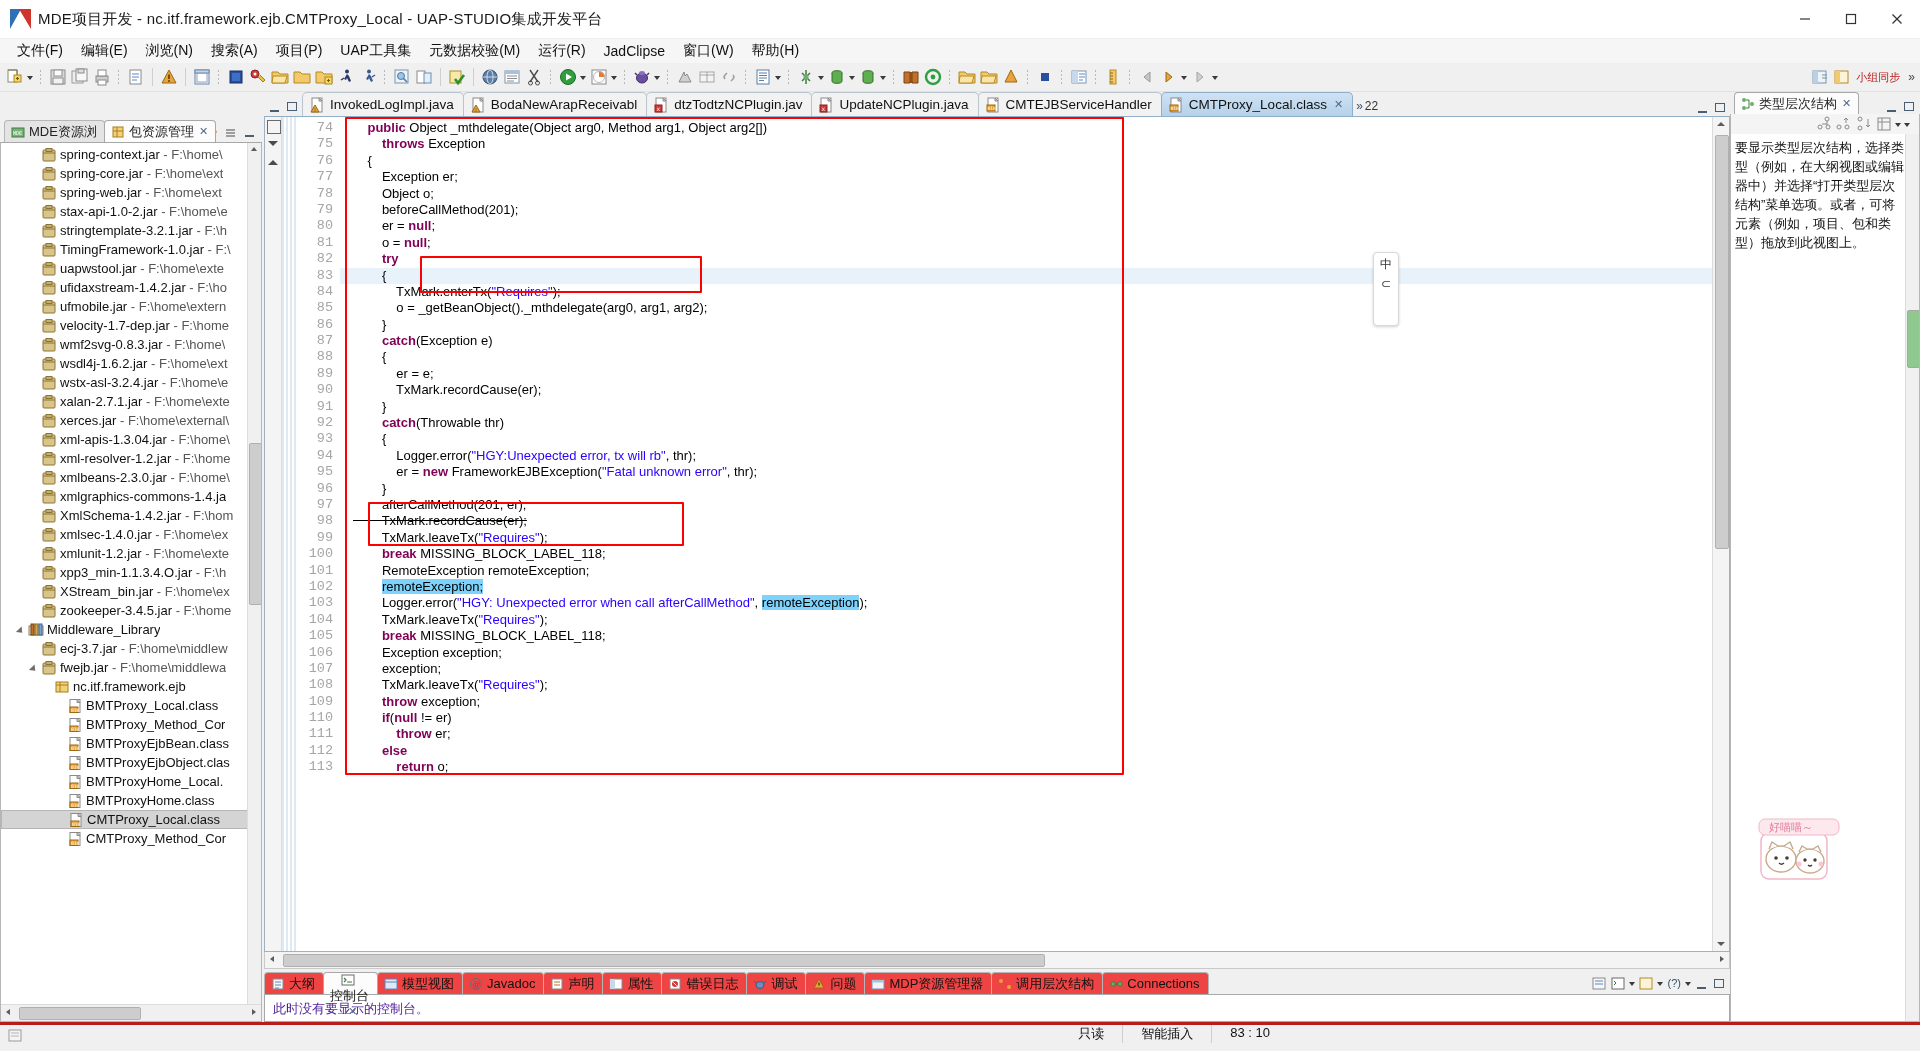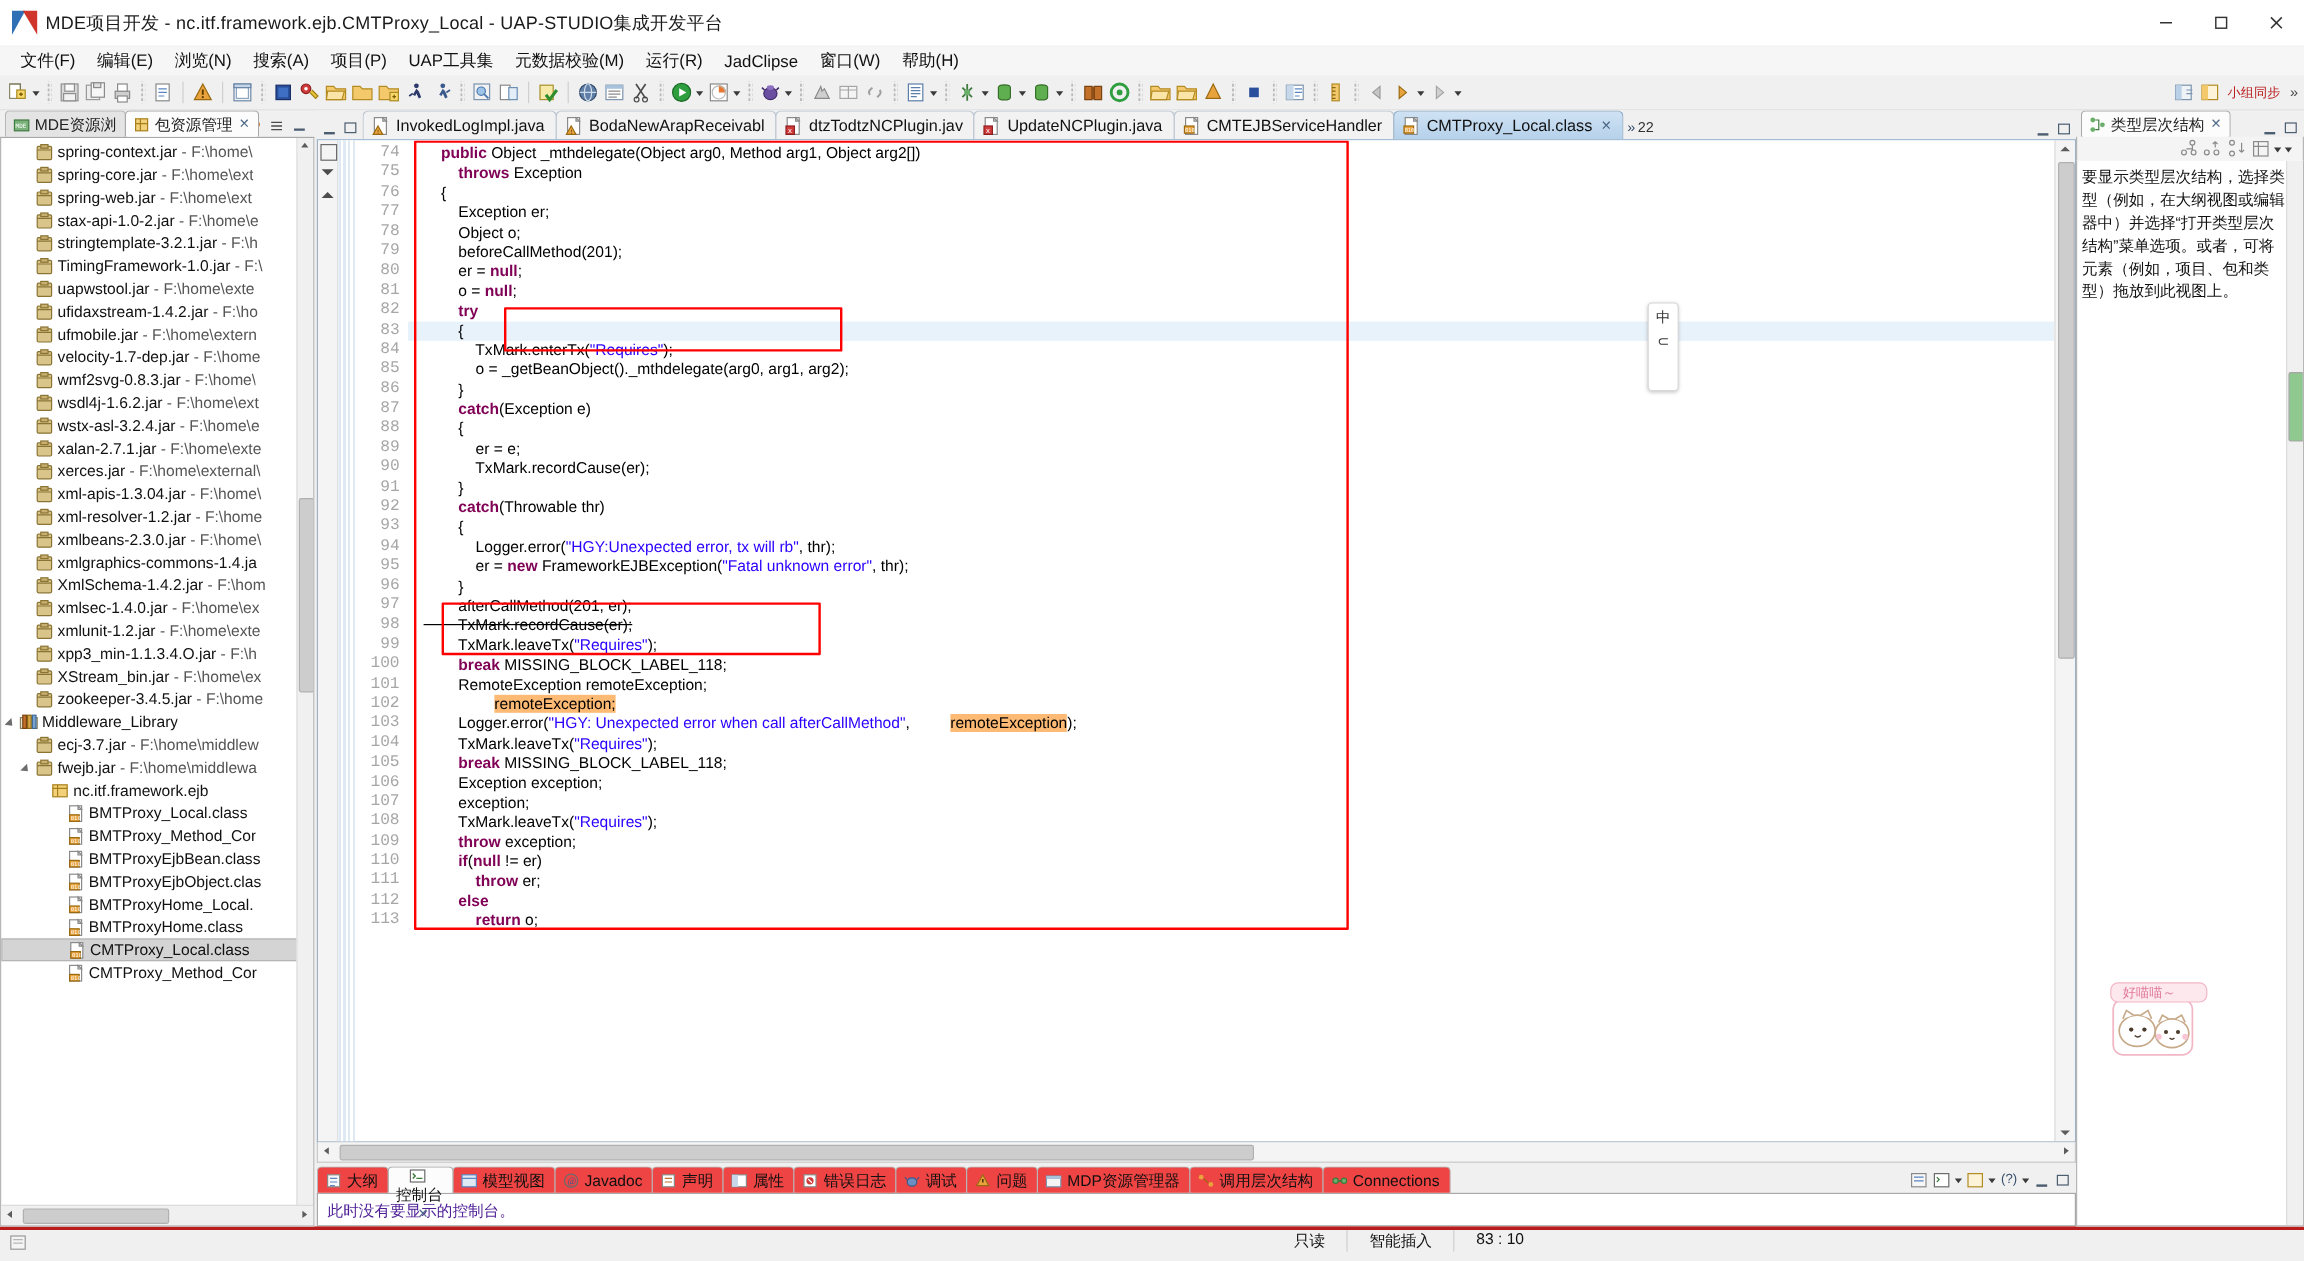--- a/index.html
+++ b/index.html
@@ -36,33 +36,33 @@
   .caret{width:9px;height:20px;flex:0 0 auto;position:relative;}
   .caret:after{content:"";position:absolute;left:1px;top:9px;border-left:3.5px solid transparent;border-right:3.5px solid transparent;border-top:4px solid #3a3a3a;}
   .tb-right{position:absolute;right:6px;top:0;height:28px;display:flex;align-items:center;}
   .persp-label{font-size:11px;margin-left:3px;color:#b91c1c;}
   .tb-chevrons{font-size:12px;color:#444;margin-left:8px;letter-spacing:-1px;}
 
   
   .bodyrow{flex:1 1 auto;display:flex;min-height:0;background:#f0f0f0;}
 
   
-  .leftpane{width:262px;flex:0 0 auto;display:flex;flex-direction:column;min-height:0;}
+  .leftpane{width:262px;flex:0 0 auto;display:flex;flex-direction:column;min-height:0;margin-top:28px;}
   .viewtabs{height:22px;display:flex;align-items:flex-end;padding-left:4px;position:relative;}
   .vtab{height:21px;display:flex;align-items:center;padding:0 7px 0 6px;font-size:13px;
         border:1px solid #b6b6b6;border-bottom:none;border-radius:4px 4px 0 0;background:#e4e4e4;margin-right:-1px;color:#222;white-space:nowrap;overflow:hidden;}
   .vtab.active{background:#fcfcfc;border-color:#a8a8a8;z-index:2;}
   .vtab .vt-ico{width:14px;height:14px;margin-right:4px;flex:0 0 auto;}
   .vtab .vt-x{margin-left:5px;color:#4f6a88;font-size:11px;}
   .vt-tools{position:absolute;right:3px;bottom:1px;display:flex;align-items:center;}
   .vt-tools .ticon{width:17px;height:17px;}
 
   .treebox{flex:1 1 auto;background:#ffffff;border:1px solid #b6b6b6;border-top-color:#a8a8a8;margin:0 0 0 0;overflow:hidden;position:relative;min-height:0;display:flex;flex-direction:column;}
   .tree{flex:1 1 auto;overflow:hidden;position:relative;padding-top:2px;}
-  .trow{height:19px;display:flex;align-items:center;font-size:13px;white-space:nowrap;padding-left:2px;color:#111;text-align:center;}
+  .trow{height:19px;display:flex;align-items:center;font-size:13px;white-space:nowrap;padding-left:14px;color:#111;text-align:center;}
   .trow.sel{background:#d4d4d4;border:1px solid #b5b5b5;height:17px;}
   .tw{width:13px;flex:0 0 auto;position:relative;height:19px;}
   .tw.exp:after{content:"";position:absolute;left:3px;top:7px;border-left:5px solid #6d6d6d;border-top:4px solid transparent;border-bottom:4px solid transparent;transform:rotate(45deg);}
   .tico{width:16px;height:16px;margin-right:3px;flex:0 0 auto;}
   .tlabel{overflow:hidden;text-overflow:clip;}
   .tdim{color:#555;}
 
   .tree-scroll{position:absolute;right:0;top:0;width:13px;bottom:0;background:#f0f0f0;border-left:1px solid #dcdcdc;}
   .tree-scroll .thumb{position:absolute;left:1px;width:11px;background:#cdcdcd;border:1px solid #b0b0b0;border-radius:2px;}
   .tree-arrow{position:absolute;left:0;width:13px;height:13px;background:#f0f0f0;}
@@ -109,21 +109,21 @@
       background-image:repeating-linear-gradient(90deg,#dfe9f4 0 2px,#ffffff 2px 4px);}
   .linenos{width:44px;flex:0 0 auto;background:#fff;text-align:right;padding-right:7px;box-sizing:border-box;
       font-family:"Liberation Mono","DejaVu Sans Mono",monospace;font-size:13.5px;color:#a6a6a6;padding-top:3px;}
   .lineno{height:16.4px;line-height:16.4px;}
   .codearea{flex:1 1 auto;position:relative;overflow:hidden;background:#fff;padding-top:3px;min-width:0;}
   .code{font-family:Liberation Sans, sans-serif;font-size:13px;color:#000;white-space:pre;}
   .cline{height:16.4px;line-height:16.4px;padding-left:13px;}
   .cline.hl{background:#e8f2fb;}
   .kw{color:#7f0055;font-weight:bold;}
   .str{color:#2a00ff;}
-  .occ{background:#fdba74;margin-left:30px;}
+  .occ{background:#7dd3fc;}
   .strike{text-decoration:line-through;}
   .redbox{position:absolute;border:2.5px solid #ff0000;pointer-events:none;border-radius:1px;}
 
   .ed-vscroll{width:16px;flex:0 0 auto;background:#f4f4f4;border-left:1px solid #dcdcdc;position:relative;}
   .ed-vscroll .thumb{position:absolute;left:2px;width:12px;background:#cdcdcd;border:1px solid #b0b0b0;border-radius:2px;}
   .vs-arrow{position:absolute;left:0;width:16px;height:15px;}
   .vs-arrow:after{content:"";position:absolute;left:4px;border-left:4px solid transparent;border-right:4px solid transparent;}
   .vs-arrow.up{top:0;}
   .vs-arrow.up:after{top:5px;border-bottom:4.5px solid #5c5c5c;}
   .vs-arrow.dn{bottom:0;}

